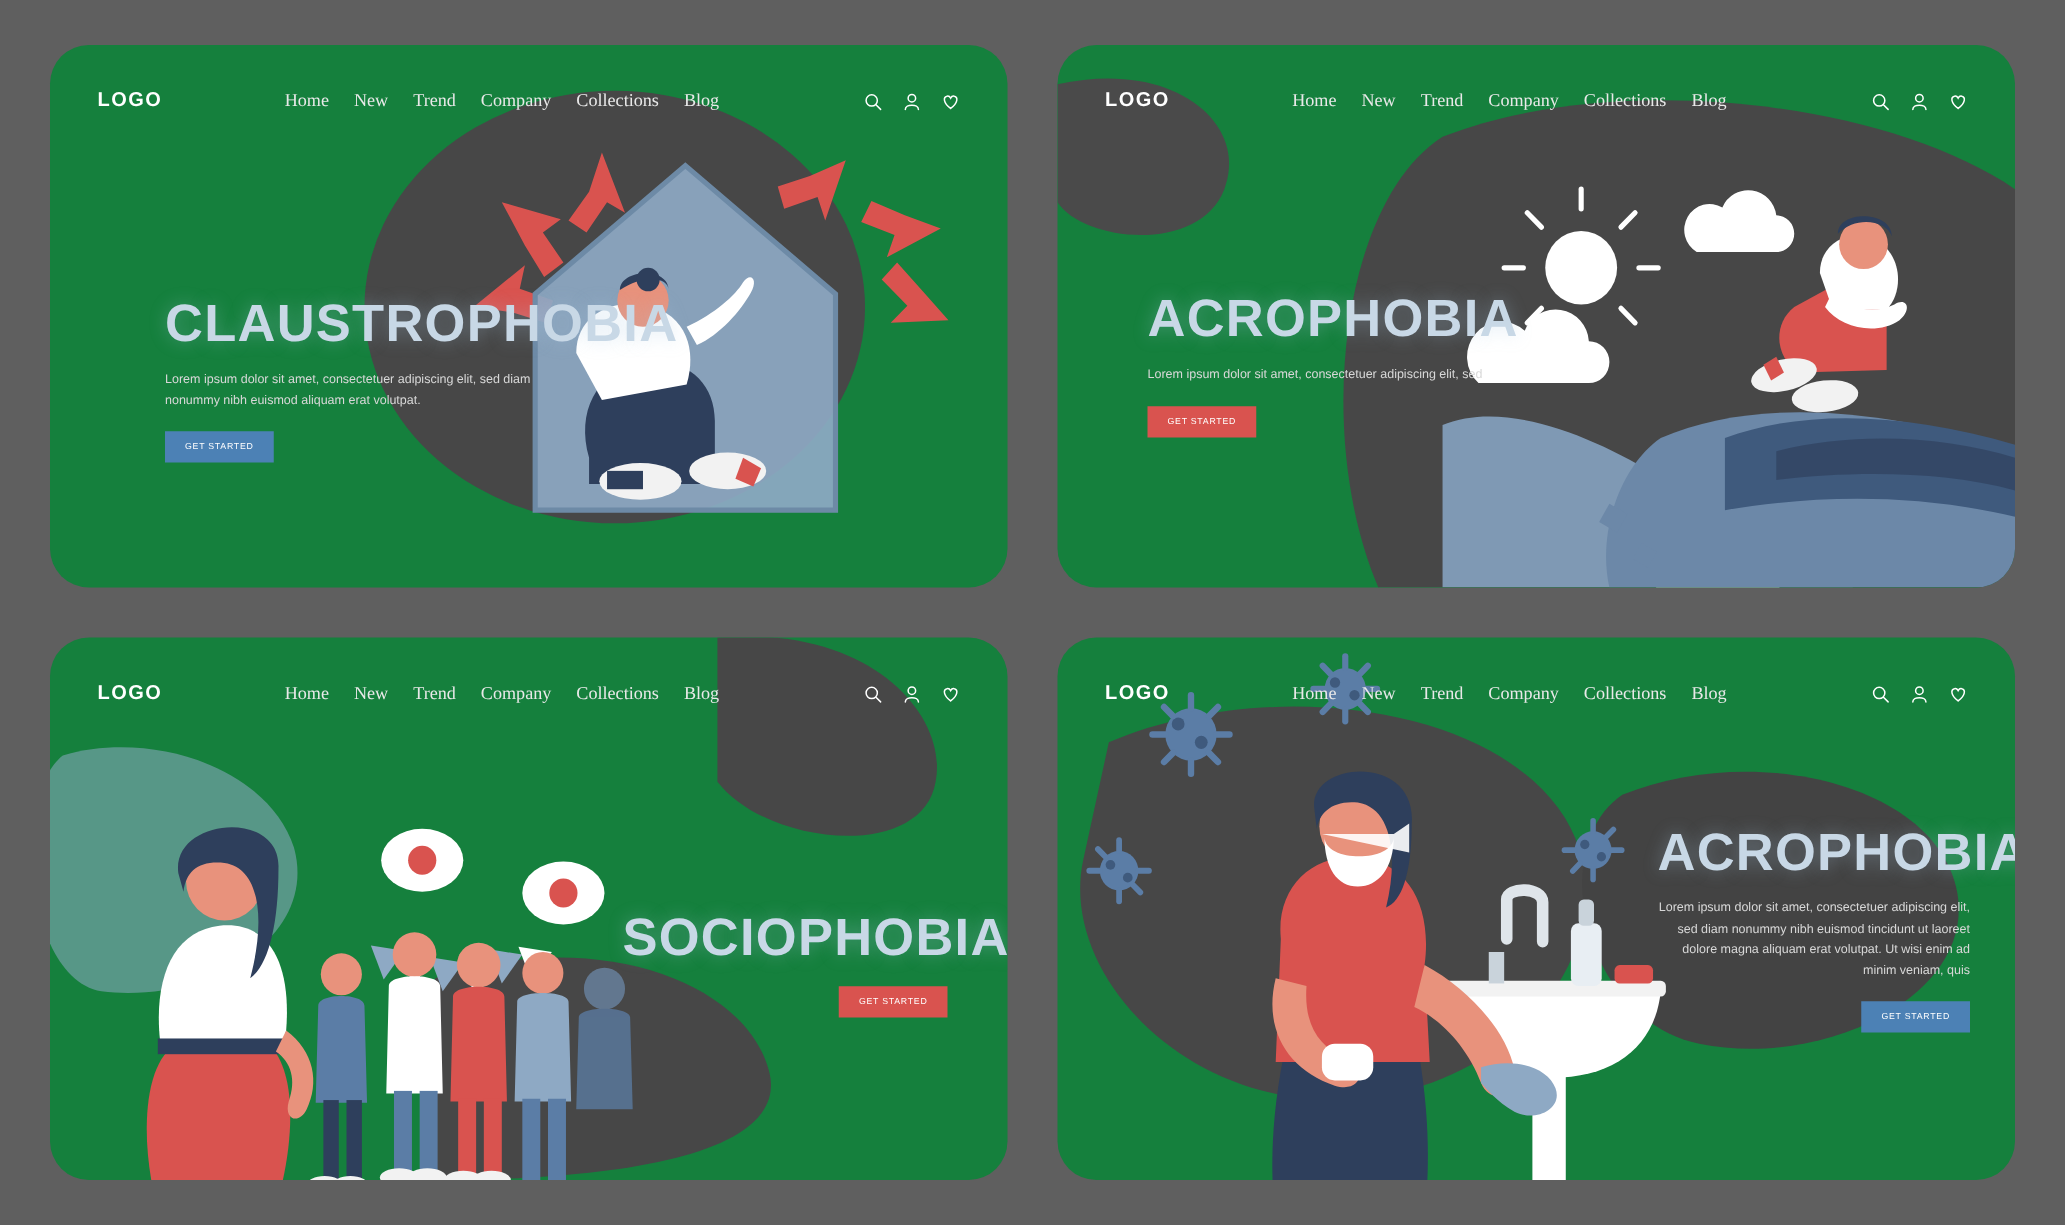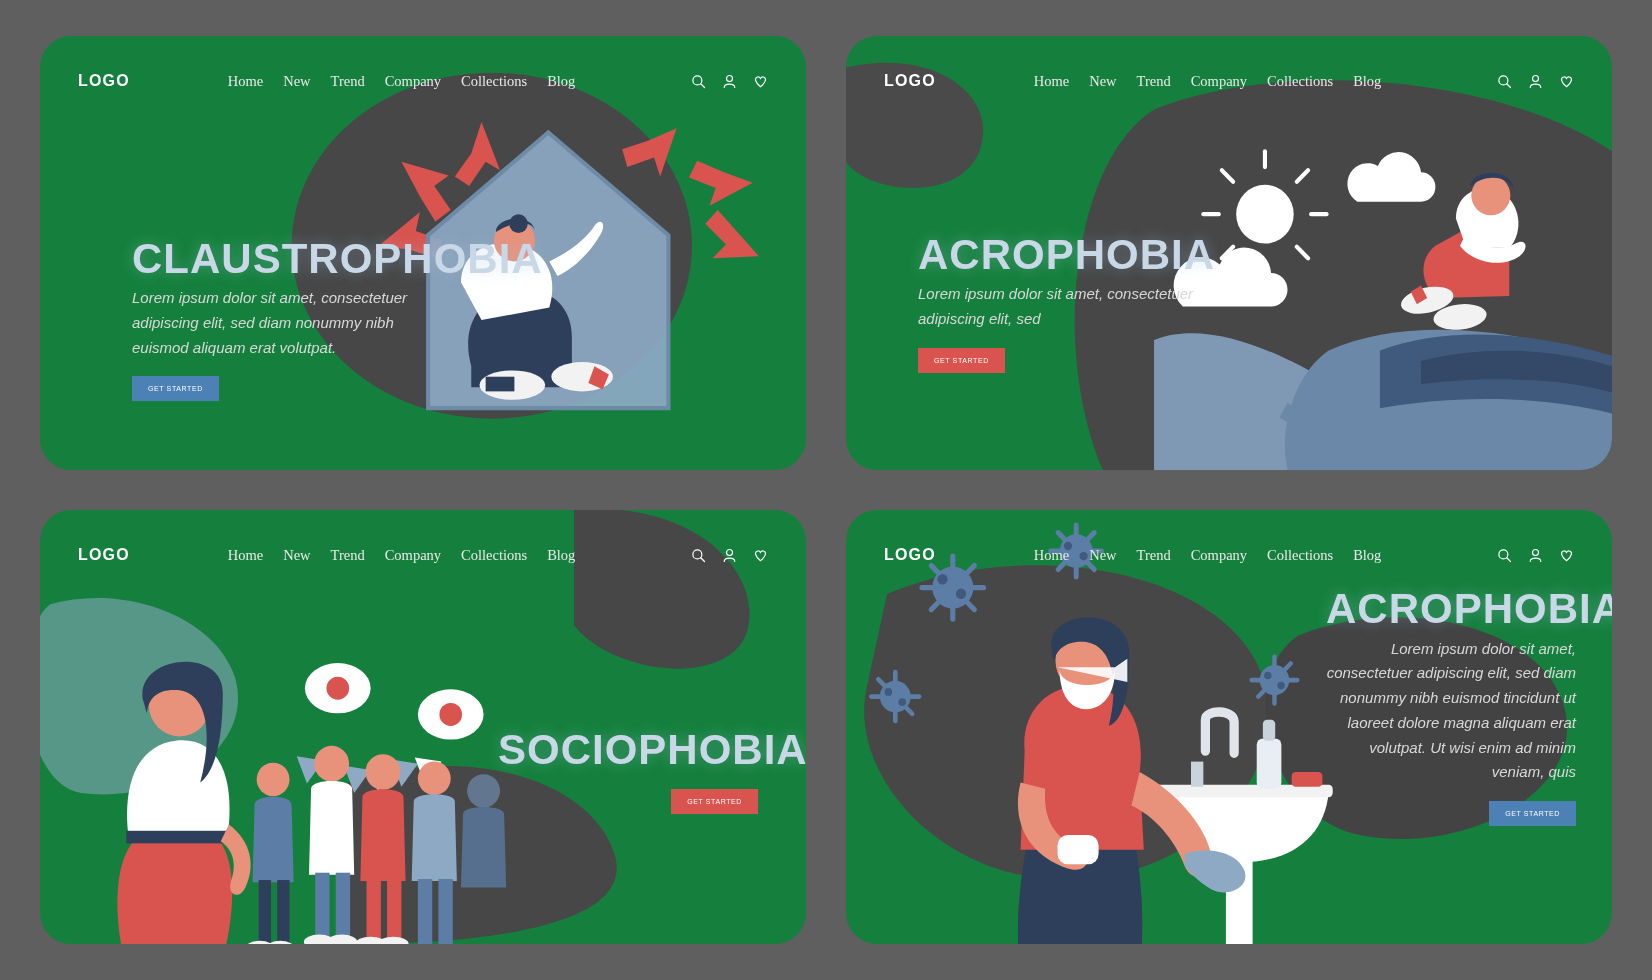--- a/index.html
+++ b/index.html
@@ -59,24 +59,23 @@
   .copy h1{
     font-weight:700;
     letter-spacing:1px;
     color:#c8d8e6;
     font-size:42px;
     line-height:1.1;
     text-shadow:0 0 14px rgba(170,200,225,.35);
   }
   .copy p{
     color:#d8d8d8;
-    font-size:15px;
+    font-size:10px;
     line-height:1.65;
-    margin-top:4px;
-    font-style:italic;
+    margin-top:14px;
   }
   .btn{
     display:inline-block;
     margin-top:16px;
     font-size:7px;
     letter-spacing:.6px;
     color:#ffffff;
     padding:9px 16px;
     border:none;
     cursor:pointer;

